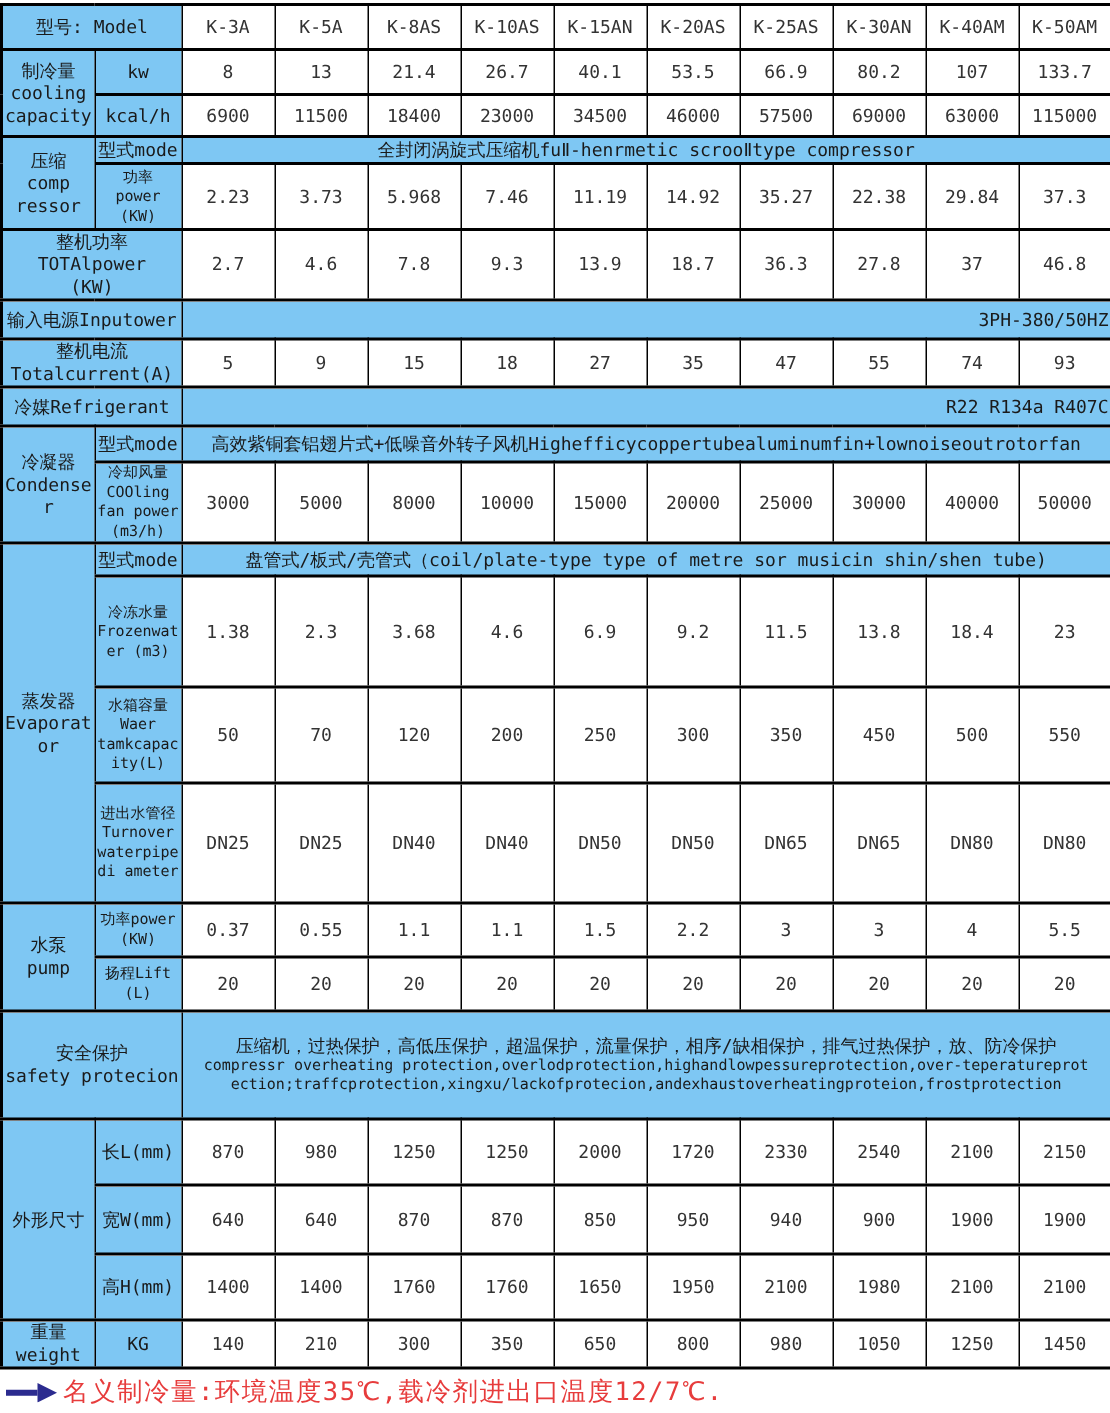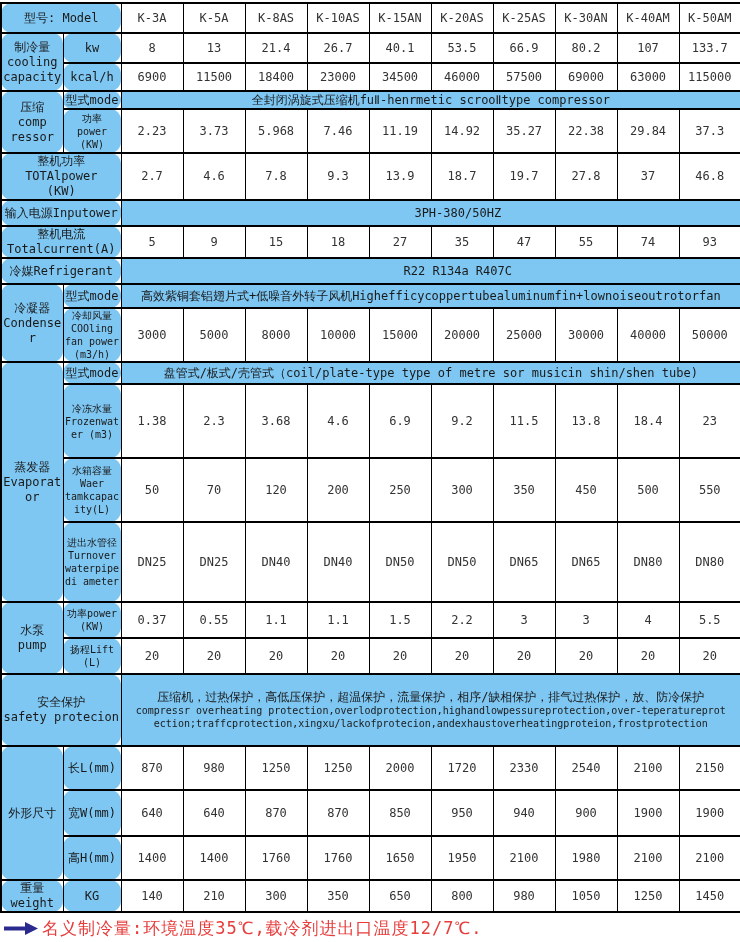--- a/index.html
+++ b/index.html
@@ -15,28 +15,28 @@
     border:2px solid #000;
   }
   td {
     border:solid #000; border-width:2px 1px;
     text-align:center; vertical-align:middle;
     padding:0 1px; font-size:12px; overflow:hidden;
     line-height:1.25;
   }
   td.lbl {
     background:var(--accent);
-    white-space:pre-line; word-break:break-all;border-radius:11px;
+    white-space:pre-line; word-break:break-all;
   }
   td.small { font-size:10px; line-height:1.3; }
   td.span-cell {
     background:var(--accent);
     white-space:nowrap; font-size:12px;
   }
-  td.left-pad { text-align:center; padding-left:55px; }
+  td.left-pad { text-align:right; padding-left:55px; }
   td.val { background:#fff; color:#333; }
   td.wrap { white-space:normal; }
   .safety-cn { font-size:12px; white-space:nowrap; }
   .safety-en { font-size:10px; word-break:break-all; white-space:normal; padding:0 12px; }
   
   .h22{height:22px}.h24{height:24px}.h26{height:26px}.h28{height:28px}
   .h30{height:30px}.h34{height:18px}.h36{height:36px}.h40{height:29px}
   .h44{height:44px}.h46{height:46px}.h52{height:52px}.h58{height:74px}
   .h64{height:64px}.h72{height:72px}.h80{height:80px}
   
@@ -138,21 +138,21 @@
   <tr class="h46">
     <td class="lbl" colspan="2">整机功率
 TOTAlpower
 (KW)</td>
   <td class="val">2.7</td>
         <td class="val">4.6</td>
         <td class="val">7.8</td>
         <td class="val">9.3</td>
         <td class="val">13.9</td>
         <td class="val">18.7</td>
-        <td class="val">19.7</td>
+        <td class="val">36.3</td>
         <td class="val">27.8</td>
         <td class="val">37</td>
         <td class="val">46.8</td>
       </tr>
 
   <tr class="h26">
     <td class="lbl" colspan="2">输入电源Inputower</td>
     <td class="span-cell left-pad" colspan="10">3PH-380/50HZ</td>
   </tr>
 

